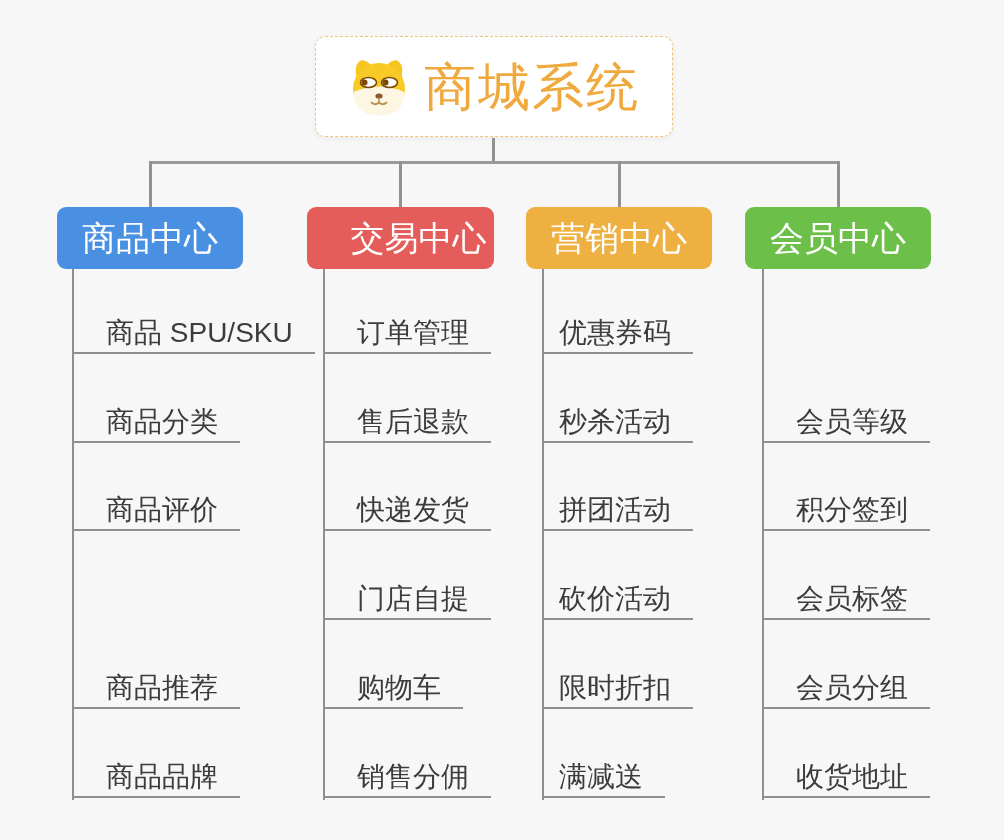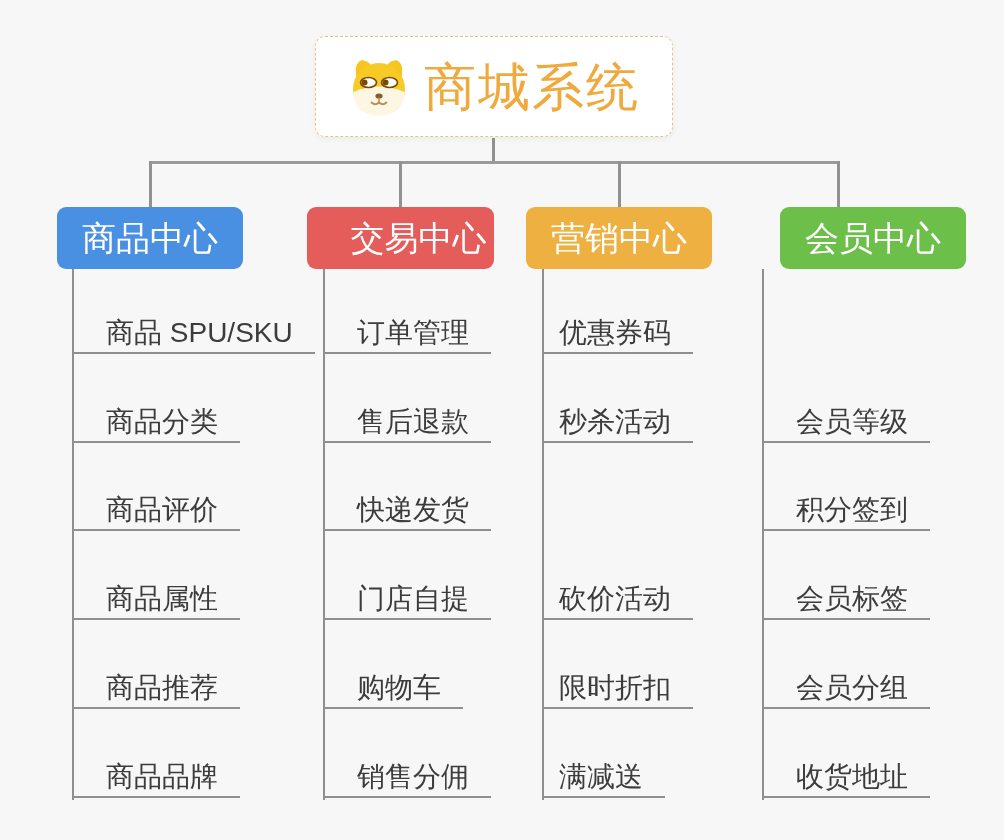--- a/index.html
+++ b/index.html
@@ -85,38 +85,38 @@
       <ellipse cx="31" cy="38" rx="3.6" ry="2.6" fill="#8a5a2a"></ellipse>
       <path d="M31 40 L31 44.5" stroke="#bb9055" stroke-width="1.6" stroke-linecap="round"></path>
       <path d="M23.5 44.5 Q27.2 48 31 44.5 Q34.8 48 38.5 44.5" fill="none" stroke="#bb9055" stroke-width="1.8" stroke-linecap="round"></path>
     </svg>
     <span class="root-title" style="color: rgb(240, 169, 60);">商城系统</span>
   </div>
 
   <div class="branch bp0" style="background: rgb(74, 144, 226);">商品中心</div>
   <div class="branch bp1" style="background: rgb(229, 93, 91);">交易中心</div>
   <div class="branch bp2" style="background: rgb(239, 176, 66);">营销中心</div>
-  <div class="branch bp3" style="background: rgb(108, 192, 74); margin-left: 35px;">会员中心</div>
+  <div class="branch bp3" style="background: rgb(108, 192, 74);">会员中心</div>
 
   <div class="item b0 r0">商品 SPU/SKU</div>
   <div class="item b0 r1">商品分类</div>
   <div class="item b0 r2">商品评价</div>
-  <div class="item b0 r3">商品属性</div>
   <div class="item b0 r4">商品推荐</div>
   <div class="item b0 r5">商品品牌</div>
 
   <div class="item b1 r0">订单管理</div>
   <div class="item b1 r1">售后退款</div>
   <div class="item b1 r2">快递发货</div>
   <div class="item b1 r3">门店自提</div>
   <div class="item b1 r4">购物车</div>
   <div class="item b1 r5">销售分佣</div>
 
   <div class="item b2 r0">优惠券码</div>
   <div class="item b2 r1">秒杀活动</div>
+  <div class="item b2 r2">拼团活动</div>
   <div class="item b2 r3">砍价活动</div>
   <div class="item b2 r4">限时折扣</div>
   <div class="item b2 r5">满减送</div>
 
   <div class="item b3 r1">会员等级</div>
   <div class="item b3 r2">积分签到</div>
   <div class="item b3 r3">会员标签</div>
   <div class="item b3 r4">会员分组</div>
   <div class="item b3 r5">收货地址</div>
 

